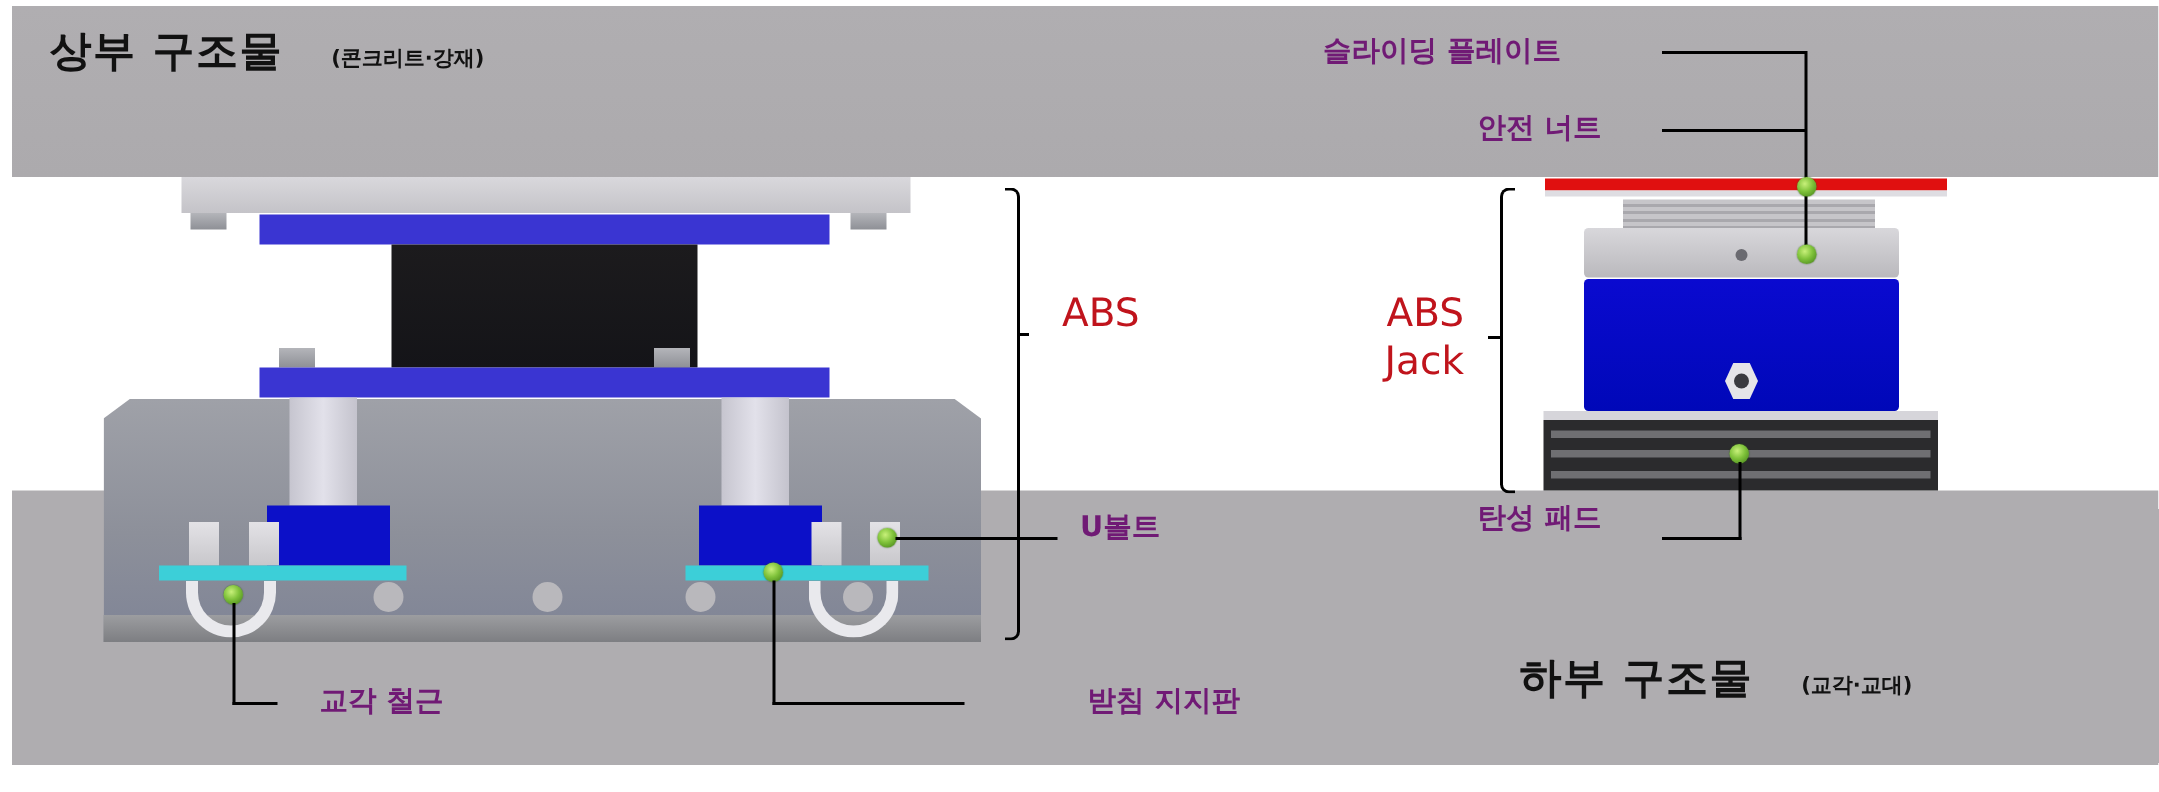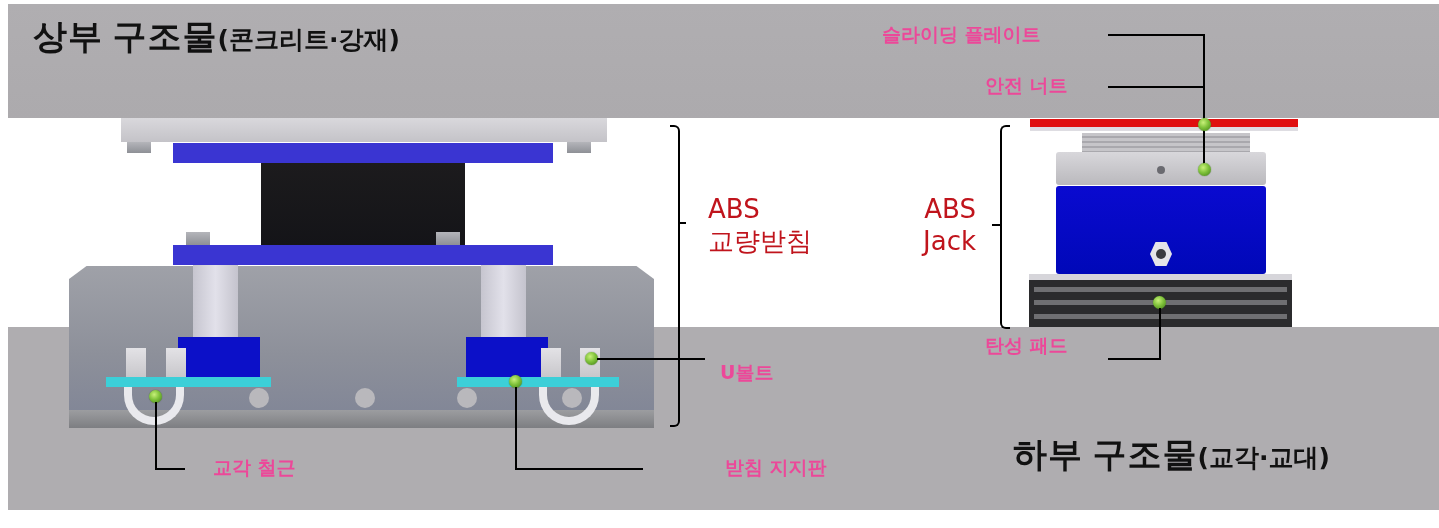--- a/index.html
+++ b/index.html
@@ -1,23 +1,23 @@
 <!DOCTYPE html>
 <html><head>
 <meta charset="utf-8">
 <style>
   html,body{margin:0;padding:0;background:#ffffff;}
   body{width:1439px;height:528px;position:relative;overflow:hidden;font-family:"DejaVu Sans","Liberation Sans",sans-serif;}
   .band{position:absolute;background:#afadb0;}
   .band-top{left:8px;top:4px;width:1431px;height:114px;background:linear-gradient(180deg,#b0aeb1 0%,#acaaad 100%);}
   .band-bottom{left:8px;top:327px;width:1431px;height:183px;background:#afadb0;}
   .title{position:absolute;color:#111;font-weight:bold;white-space:nowrap;line-height:1;}
-  .title .main{font-size:34px;letter-spacing:1px;font-family:Liberation Serif, serif;}
-  .title .sub{font-size:25px;font-weight:bold;}
-  .label{position:absolute;color:#ec4899;font-size:19px;font-weight:bold;white-space:nowrap;line-height:1;}
+  .title .main{font-size:28px;letter-spacing:1px;}
+  .title .sub{font-size:14px;font-weight:bold;margin-left:32px;}
+  .label{position:absolute;color:#701a75;font-size:19px;font-weight:bold;white-space:nowrap;line-height:1;}
   .red-label{position:absolute;color:#c0141c;font-size:26px;line-height:32px;white-space:nowrap;}
   .line{position:absolute;background:#000;}
   .dot{position:absolute;width:13px;height:13px;border-radius:50%;background:radial-gradient(circle at 40% 35%,#c8f07a 0%,#7fc23a 45%,#3e7a16 100%);box-shadow:0 0 1px #2d5a10;}
   .brace{position:absolute;border:2px solid #000;}
   
   .concrete{position:absolute;left:69px;top:266px;width:585px;height:162px;background:linear-gradient(180deg,#9fa1a8 0%,#8d909a 55%,#7f8496 100%);clip-path:polygon(3% 0,97% 0,100% 8%,100% 100%,0 100%,0 8%);}
   .concrete-floor{position:absolute;left:69px;top:410px;width:585px;height:18px;background:linear-gradient(180deg,#9c9da0,#7d7e82);}
   .top-plate{position:absolute;left:121px;top:118px;width:486px;height:24px;background:linear-gradient(180deg,#d9d8dc,#c4c3c8);}
   .blue-plate{position:absolute;background:#3a35d2;}
   .rubber{position:absolute;left:261px;top:163px;width:204px;height:82px;background:linear-gradient(180deg,#1c1b1d,#141418);}
@@ -99,21 +99,20 @@
   <div class="pad-stripe" style="top:314px;"></div>
 </div>
 
 <div class="brace" style="left:670px;top:125px;width:8px;height:298px;border-left:none;border-radius:0 6px 6px 0;"></div>
 <div class="line" style="left:678px;top:222px;width:8px;height:2px;"></div>
 <div class="brace" style="left:1000px;top:125px;width:8px;height:200px;border-right:none;border-radius:6px 0 0 6px;"></div>
 <div class="line" style="left:992px;top:224px;width:8px;height:2px;"></div>
 
 <div class="red-label" style="left:708px;top:193px;">
   <div>ABS</div>
-  <div>교량받침</div>
 </div>
 <div class="red-label" style="left:908px;top:193px;text-align:right;width:68px;">
   <div>ABS</div>
   <div>Jack</div>
 </div>
 
 <div class="label" style="left:882px;top:25px;">슬라이딩 플레이트</div>
 <div class="line" style="left:1108px;top:34px;width:96px;height:2px;"></div>
 <div class="label" style="left:985px;top:76px;">안전 너트</div>
 <div class="line" style="left:1108px;top:86px;width:96px;height:2px;"></div>
@@ -121,21 +120,21 @@
 <div class="dot" style="left:1198px;top:118px;"></div>
 <div class="dot" style="left:1198px;top:163px;"></div>
 
 <div class="dot" style="left:1153px;top:296px;"></div>
 <div class="line" style="left:1159px;top:308px;width:2px;height:52px;"></div>
 <div class="line" style="left:1108px;top:358px;width:53px;height:2px;"></div>
 <div class="label" style="left:985px;top:336px;">탄성 패드</div>
 
 <div class="dot" style="left:585px;top:352px;"></div>
 <div class="line" style="left:597px;top:358px;width:108px;height:2px;"></div>
-<div class="label" style="left:720px;top:363px;">U볼트</div>
+<div class="label" style="left:720px;top:342px;">U볼트</div>
 
 <div class="dot" style="left:149px;top:390px;"></div>
 <div class="line" style="left:155px;top:402px;width:2px;height:68px;"></div>
 <div class="line" style="left:155px;top:468px;width:30px;height:2px;"></div>
 <div class="label" style="left:213px;top:458px;">교각 철근</div>
 
 <div class="dot" style="left:509px;top:375px;"></div>
 <div class="line" style="left:515px;top:387px;width:2px;height:83px;"></div>
 <div class="line" style="left:515px;top:468px;width:128px;height:2px;"></div>
 <div class="label" style="left:725px;top:458px;">받침 지지판</div>

